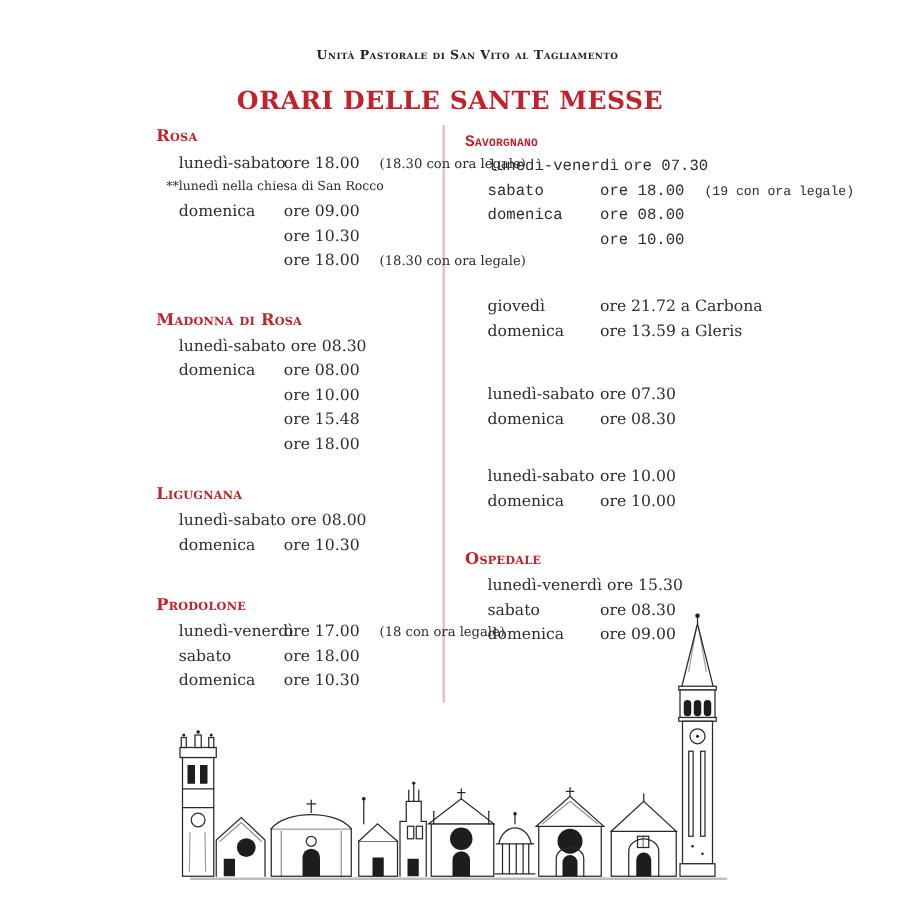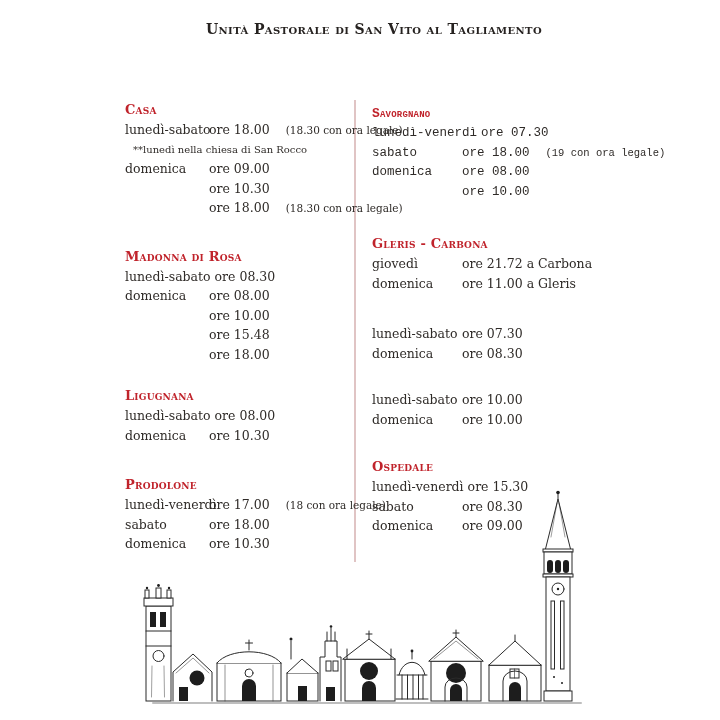--- a/index.html
+++ b/index.html
@@ -7,61 +7,62 @@
     --body-text:#2f2b28;
     --divider-pink:#e0c4c4;
   }
   html,body{margin:0;padding:0;background:#ffffff;}
   .page{
     position:relative;width:720px;height:720px;background:#ffffff;overflow:hidden;
     font-family:"DejaVu Serif","Liberation Serif",serif;color:var(--body-text);
   }
   .hdr{position:absolute;top:21px;left:0;width:720px;text-align:center;}
   .hdr .subtitle{
-    font-size:14px;font-weight:bold;font-variant:small-caps;letter-spacing:0.4px;
-    color:#262220;margin:0;padding-left:28px;
+    font-size:10px;font-weight:bold;font-variant:small-caps;letter-spacing:0.4px;
+    color:#262220;margin:18px;padding-left:28px;
   }
   .hdr .title{
     font-size:20px;font-weight:bold;color:var(--accent-red);letter-spacing:0.4px;
     margin:3px 0 0 0;
   }
   .divider{position:absolute;left:354px;top:100px;width:2px;height:462px;background:var(--divider-pink);}
   .col{position:absolute;width:238px;}
   .col-left{left:125px;top:101px;}
   .col-right{left:372px;top:105px;width:246px;}
   .section{margin:0;}
   .mb30{margin-bottom:30px;} .mb23{margin-bottom:23px;} .mb31{margin-bottom:31px;}
   .mb33{margin-bottom:33px;font-family:Liberation Mono, monospace;} .mb27{margin-bottom:27px;} .mb29{margin-bottom:29px;}
   .sec-title{
     font-size:13px;font-weight:bold;font-variant:small-caps;color:var(--accent-red);
     letter-spacing:0.2px;margin:0 0 2px 0;line-height:17px;white-space:nowrap;
   }
   .row{display:flex;align-items:baseline;line-height:19.5px;height:19.5px;font-size:12.5px;white-space:nowrap;}
-  .day{min-width:80px;padding-right:4px;}
+  .day{min-width:80px;padding-right:4px;margin-left:18px;}
   .col-right .day{min-width:86px;}
   .time{}
   .note{font-size:10.5px;margin-left:16px;color:var(--body-text);}
   .footnote{font-size:10px;line-height:19.5px;height:19.5px;padding-left:8px;white-space:nowrap;}
   .skyline{position:absolute;left:133px;top:489px;width:455px;height:216px;}
 </style>
 </head>
 <body>
 
 <div class="page">
 
   <div class="hdr">
     <div class="subtitle">Unità Pastorale di San Vito al Tagliamento</div>
+    <div class="title">ORARI DELLE SANTE MESSE</div>
   </div>
 
   <div class="divider"></div>
 
   <div class="col col-left">
 
     <div class="section mb30">
-      <h3 class="sec-title">Casa</h3>
+      <h3 class="sec-title">Rosa</h3>
       <div class="row">
         <span class="day">lunedì-sabato</span>
         <span class="time">ore 18.00</span>
         <span class="note">(18.30 con ora legale)</span>
       </div>
       <div class="footnote">**lunedì nella chiesa di San Rocco</div>
       <div class="row">
         <span class="day">domenica</span>
         <span class="time">ore 09.00</span>
       </div>
@@ -148,28 +149,27 @@
         <span class="day">domenica</span>
         <span class="time">ore 08.00</span>
       </div>
       <div class="row">
         <span class="day"></span>
         <span class="time">ore 10.00</span>
       </div>
     </div>
 
     <div class="section mb31">
-      <h3 class="sec-title">Gleris - Carbona</h3>
       <div class="row">
         <span class="day">giovedì</span>
         <span class="time">ore 21.72 a Carbona</span>
       </div>
       <div class="row">
         <span class="day">domenica</span>
-        <span class="time">ore 11.00 a Gleris</span>
+        <span class="time">ore 13.59 a Gleris</span>
       </div>
     </div>
 
     <div class="section mb27">
       <div class="row">
         <span class="day">lunedì-sabato</span>
         <span class="time">ore 07.30</span>
       </div>
       <div class="row">
         <span class="day">domenica</span>

